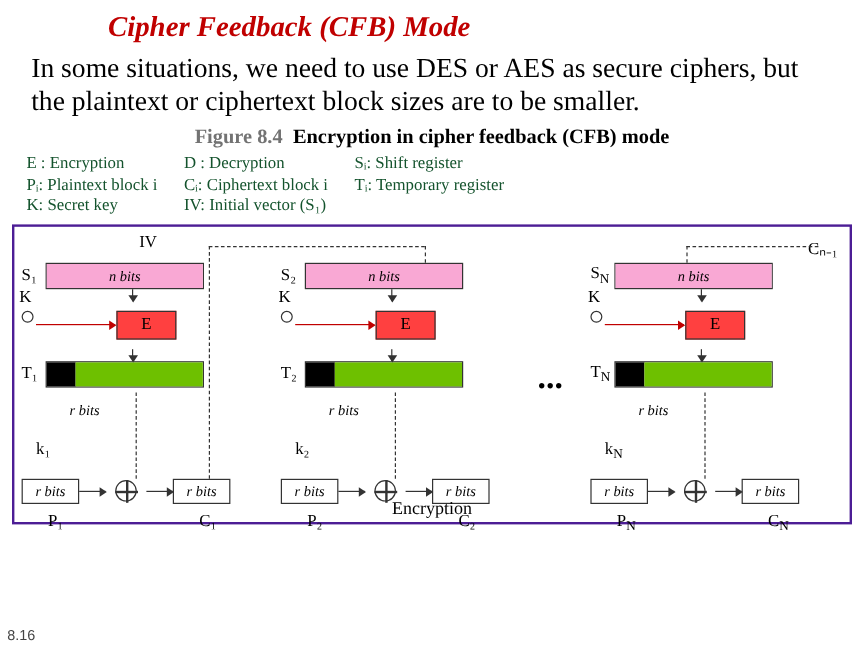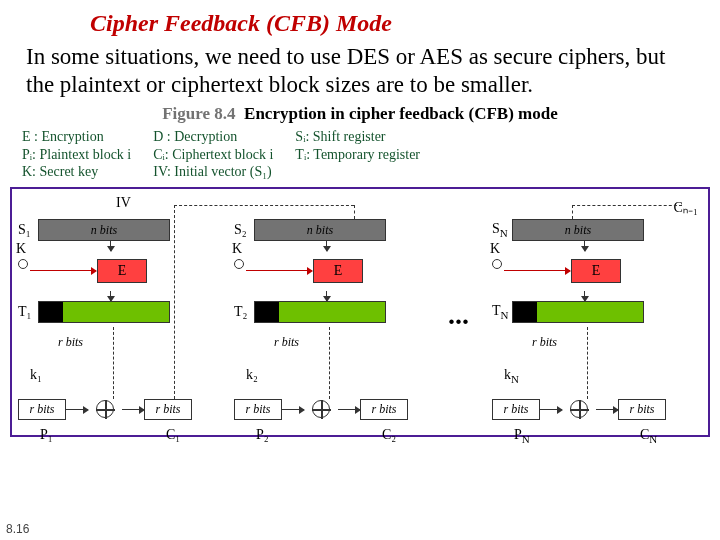--- a/index.html
+++ b/index.html
@@ -55,21 +55,21 @@
   }
   .stage { position: absolute; width: 208px; }
   .stage1 { left: 6px; top: 30px; }
   .stage2 { left: 222px; top: 30px; }
   .stage3 { left: 480px; top: 30px; }
   .iv-label { position: absolute; left: 98px; top: -24px; font-size: 14px; }
   .feed-in { position: absolute; right: 2px; top: -22px; font-size: 14px; }
   .s-row, .t-row { display: flex; align-items: center; }
   .s-label, .t-label, .k-label { font-size: 14px; width: 20px; }
   .bits-box { border: 1.5px solid #333; height: 22px; display: flex; }
-  .bits-n { width: 130px; text-align: center; font-size: 12px; font-style: italic; background: #737373; }
+  .bits-n { width: 130px; text-align: center; font-size: 12px; font-style: italic; background: #f9a8d4; }
   .bits-black { width: 24px; background: #000; }
   .bits-green { width: 106px; background: #6ec000; }
   .e-row { display: flex; align-items: center; justify-content: center; height: 40px; position: relative; }
   .e-block { width: 50px; height: 24px; border: 1.5px solid #333; background: #ff4040; text-align: center; font-size: 14px; line-height: 22px; }
   .k-node { position: absolute; left: 0; top: 8px; display: flex; align-items: center; }
   .k-circle { width: 10px; height: 10px; border: 1.5px solid #333; border-radius: 50%; margin-right: 4px; }
   .k-text { font-size: 14px; position: absolute; left: -2px; top: -18px; }
   .arrow-down-box { position: relative; height: 10px; }
   .vline { position: absolute; left: 92px; width: 0; border-left: 1.5px solid #333; height: 10px; }
   .vline::after { content: ""; position: absolute; left: -4px; bottom: -1px; border-left: 4px solid transparent; border-right: 4px solid transparent; border-top: 6px solid #333; }
@@ -252,16 +252,17 @@
         <div class="harrow" style="position:relative; width:22px;"></div>
         <div class="xor"></div>
         <div class="harrow" style="position:relative; width:22px;"></div>
         <div class="r-bits">r bits</div>
       </div>
       <div style="position:absolute; left:95px; top:108px; width:0; border-left:1.5px dashed #333; height:72px;"></div>
       <div class="pc-label p-label">P<sub>N</sub></div>
       <div class="pc-label c-label">C<sub>N</sub></div>
     </div>
 
+    <div class="enc-label">Encryption</div>
   </div>
 </div>
 
 <div class="pagenum">8.16</div>
 
 </body></html>

